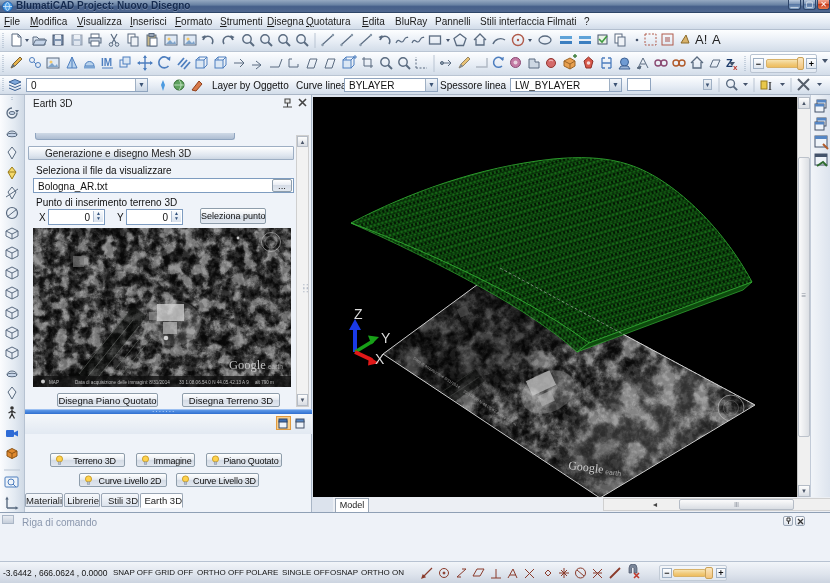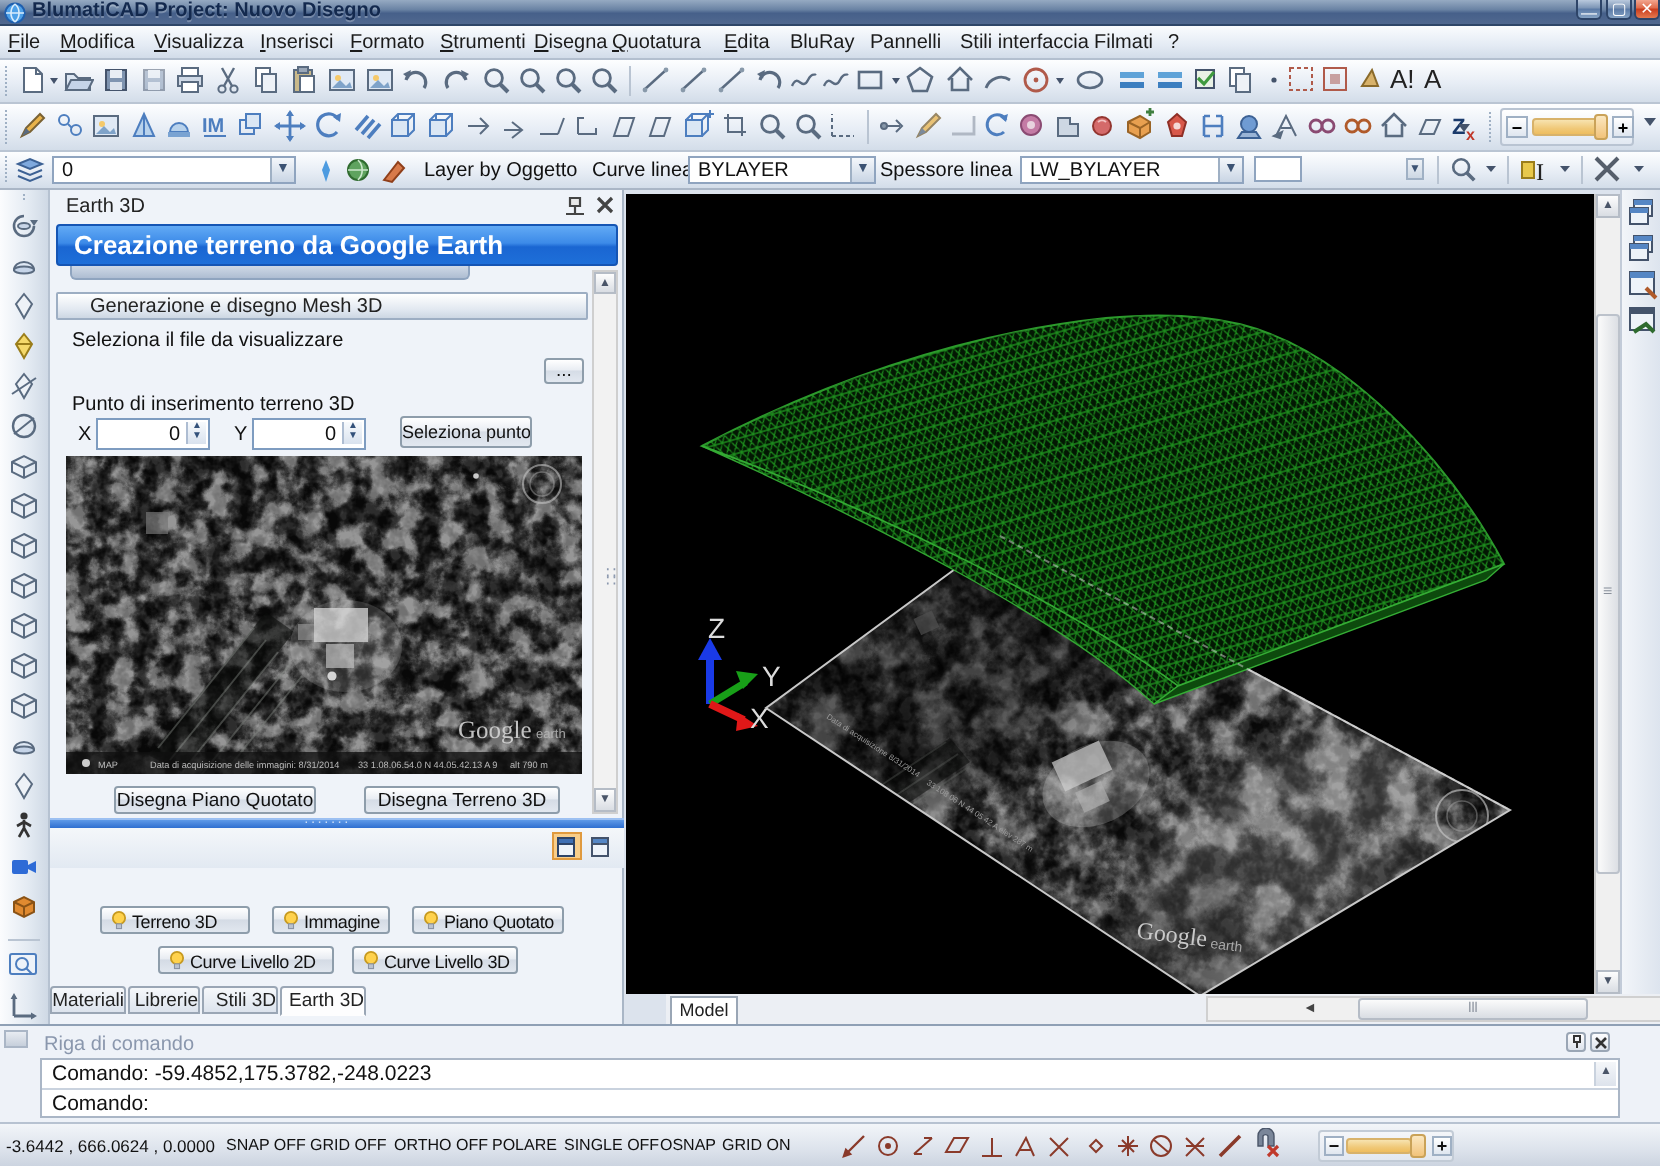--- a/index.html
+++ b/index.html
@@ -70,21 +70,21 @@
 #status span{position:absolute;top:6px;white-space:nowrap;font-size:8px;}
 .sbtn{color:#111;}
 .tabs{position:absolute;left:0px;top:398px;width:287px;height:15px;}
 .tab{position:absolute;top:0;height:14px;background:linear-gradient(#f6f8fb,#dce3ed);
  border:1px solid #9aa6b5;font-size:9.5px;color:#222;text-align:right;line-height:13px;
  border-radius:2px 2px 0 0;white-space:nowrap;overflow:hidden;}
 .tab.on{background:#fdfdfe;height:15px;font-weight:normal;z-index:2;border-bottom:1px solid #fdfdfe;}
 .lbtn{position:absolute;height:14px;background:linear-gradient(#ffffff,#e8ecf2 45%,#d4dbe5 50%,#e1e7ef);
  border:1px solid #8e9dab;border-radius:2px;font-size:9px;color:#111;white-space:nowrap;}
 .lbtn .bulb{position:absolute;left:4px;top:1px;width:9px;height:11px;}
-.lbtn .t{position:absolute;left:15px;top:2px;right:1px;text-align:left;letter-spacing:-0.2px;}
+.lbtn .t{position:absolute;left:15px;top:2px;right:1px;text-align:center;letter-spacing:-0.2px;}
 .hsbar{position:absolute;top:1px;height:13px;}
 </style>
 </head>
 <body>
 <svg width="0" height="0" style="position:absolute">
 <defs>
 <filter id="satA" x="0" y="0" width="100%" height="100%" color-interpolation-filters="sRGB">
  <feTurbulence type="fractalNoise" baseFrequency="0.055 0.055" numOctaves="5" seed="7"></feTurbulence>
  <feColorMatrix type="matrix" values="0.33 0.33 0.34 0 0  0.33 0.33 0.34 0 0  0.33 0.33 0.34 0 0  0 0 0 0 1"></feColorMatrix>
  <feComponentTransfer>
@@ -605,24 +605,26 @@
    <use href="#s-ucsr" x="0" y="430" width="16" height="16"></use>
   </g>
  </svg>
 </div>
 <div id="panel">
  <span id="ptitle">Earth 3D</span>
  <svg style="position:absolute;left:257px;top:3px" width="26" height="10">
   <path d="M3 1 h5 v4 h-5 z M5.5 5 v4 M1 9 h9" fill="#e8e8e8" stroke="#444" stroke-width="1.1"></path>
   <path d="M17 1 L24 8 M24 1 L17 8" stroke="#444" stroke-width="1.6"></path>
  </svg>
- <div id="banner">Creazione terreno da Google Earth</div>
  <div style="position:absolute;left:10px;top:38px;width:200px;height:7px;background:linear-gradient(#cfd9e6,#aebdd2);border:1px solid #8fa4bf;border-top:none;border-radius:0 0 3px 3px"></div>
  <div class="gbox" style="top:51px">Generazione e disegno Mesh 3D</div>
  <span class="plabel" style="left:11px;top:70px">Seleziona il file da visualizzare</span>
+ <div class="pinput" style="left:8px;top:83px;width:261px;height:15px">
+      <span style="position:absolute;left:4px;top:1.5px">Bologna_AR.txt</span>
+    </div>
  <div class="pbtn" style="left:247px;top:84px;width:20px;height:13px;line-height:11px">...</div>
  <span class="plabel" style="left:11px;top:102px">Punto di inserimento terreno 3D</span>
  <span class="plabel" style="left:14px;top:117px">X</span>
  <div class="pinput" style="left:23px;top:114px;width:57px;height:16px">
       <span style="position:absolute;right:14px;top:2px">0</span>
   <div class="spin">▲<br>▼</div>
     </div>
  <span class="plabel" style="left:92px;top:117px">Y</span>
  <div class="pinput" style="left:101px;top:114px;width:57px;height:16px">
       <span style="position:absolute;right:14px;top:2px">0</span>
@@ -817,36 +819,30 @@
  <div style="position:absolute;left:783px;top:3px;width:10px;height:10px;background:linear-gradient(#fdfdfe,#dde3ec);border:1px solid #9aa6b5;border-radius:2px">
   <svg width="8" height="8" style="position:absolute;left:0px;top:0px">
         <path d="M3 1 h3 v3 h-3 z M4.5 4 v3" fill="none" stroke="#333"></path>
       </svg>
     </div>
  <div style="position:absolute;left:795px;top:3px;width:10px;height:10px;background:linear-gradient(#fdfdfe,#dde3ec);border:1px solid #9aa6b5;border-radius:2px">
   <svg width="8" height="8" style="position:absolute;left:1px;top:1px">
         <path d="M1 1 L6 6 M6 1 L1 6" stroke="#333" stroke-width="1.3"></path>
       </svg>
     </div>
- <div id="cmdbox">
-  <span class="r1">Comando: -59.4852,175.3782,-248.0223</span>
-  <div style="position:absolute;left:0;top:14px;width:788px;border-top:1px solid #c9d2de"></div>
-  <span class="r2">Comando:</span>
-  <div style="position:absolute;right:1px;top:1px;width:11px;height:12px;background:linear-gradient(#f4f6f9,#dde3ec);border-left:1px solid #c9d2de;color:#4a5568;font-size:6px;text-align:center;line-height:11px">▲</div>
- </div>
 </div>
 <div id="status">
  <span style="left:3px;font-size:8.5px;top:5.5px">-3.6442 , 666.0624 , 0.0000</span>
  <span class="sbtn" style="left:113px">SNAP OFF</span>
  <span class="sbtn" style="left:155px">GRID OFF</span>
  <span class="sbtn" style="left:197px">ORTHO OFF</span>
  <span class="sbtn" style="left:246px">POLARE</span>
  <span class="sbtn" style="left:282px">SINGLE OFF</span>
  <span class="sbtn" style="left:330px">OSNAP</span>
- <span class="sbtn" style="left:361px">GRID ON</span>
+ <span class="sbtn" style="left:361px">ORTHO ON</span>
  <svg style="position:absolute;left:420px;top:2px" width="240" height="18">
   <g stroke="#8a3a2a" fill="none">
    <g transform="translate(0,1)">
           <path d="M2 13 L12 3 M2 13 l3 -1 l-2 -2 z" stroke-width="1.2"></path>
         </g>
    <g transform="translate(17,1)">
           <circle cx="7" cy="8" r="4.5"></circle>
           <circle cx="7" cy="8" r="1" fill="#8a3a2a"></circle>
         </g>
    <g transform="translate(34,1)">

